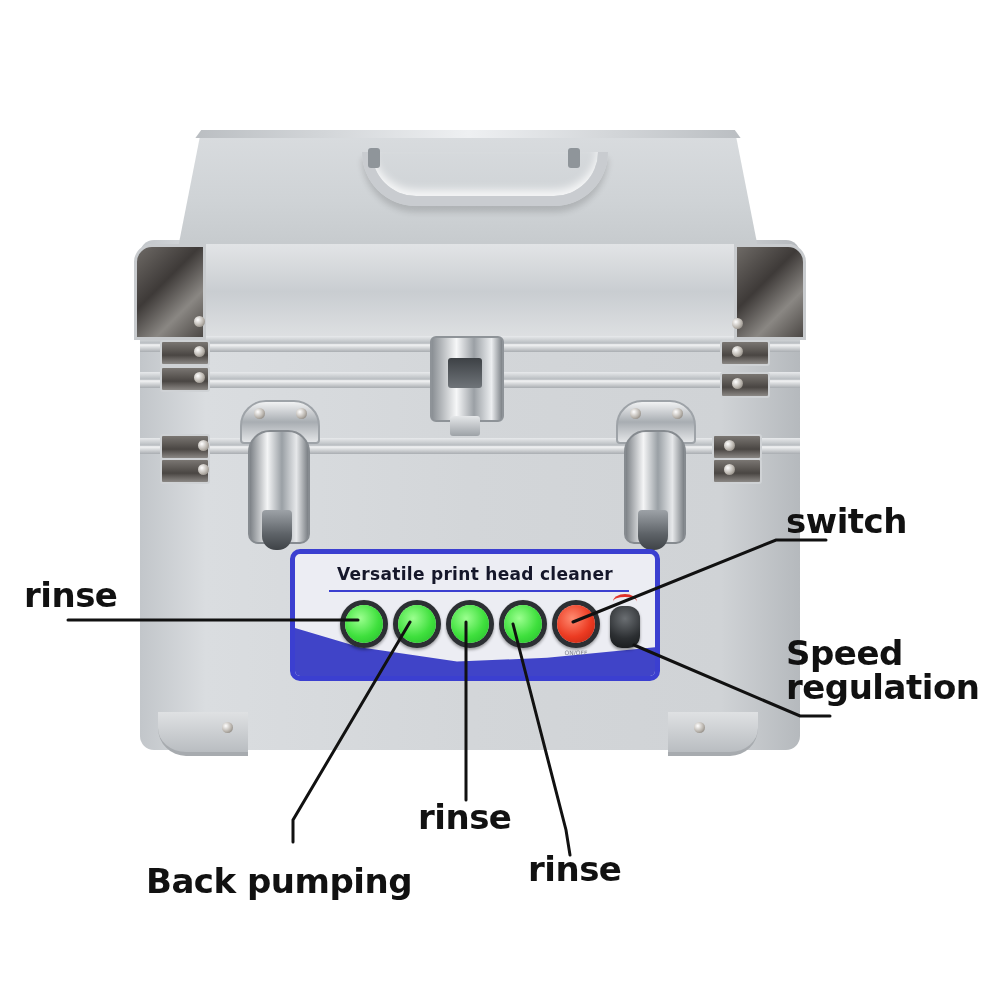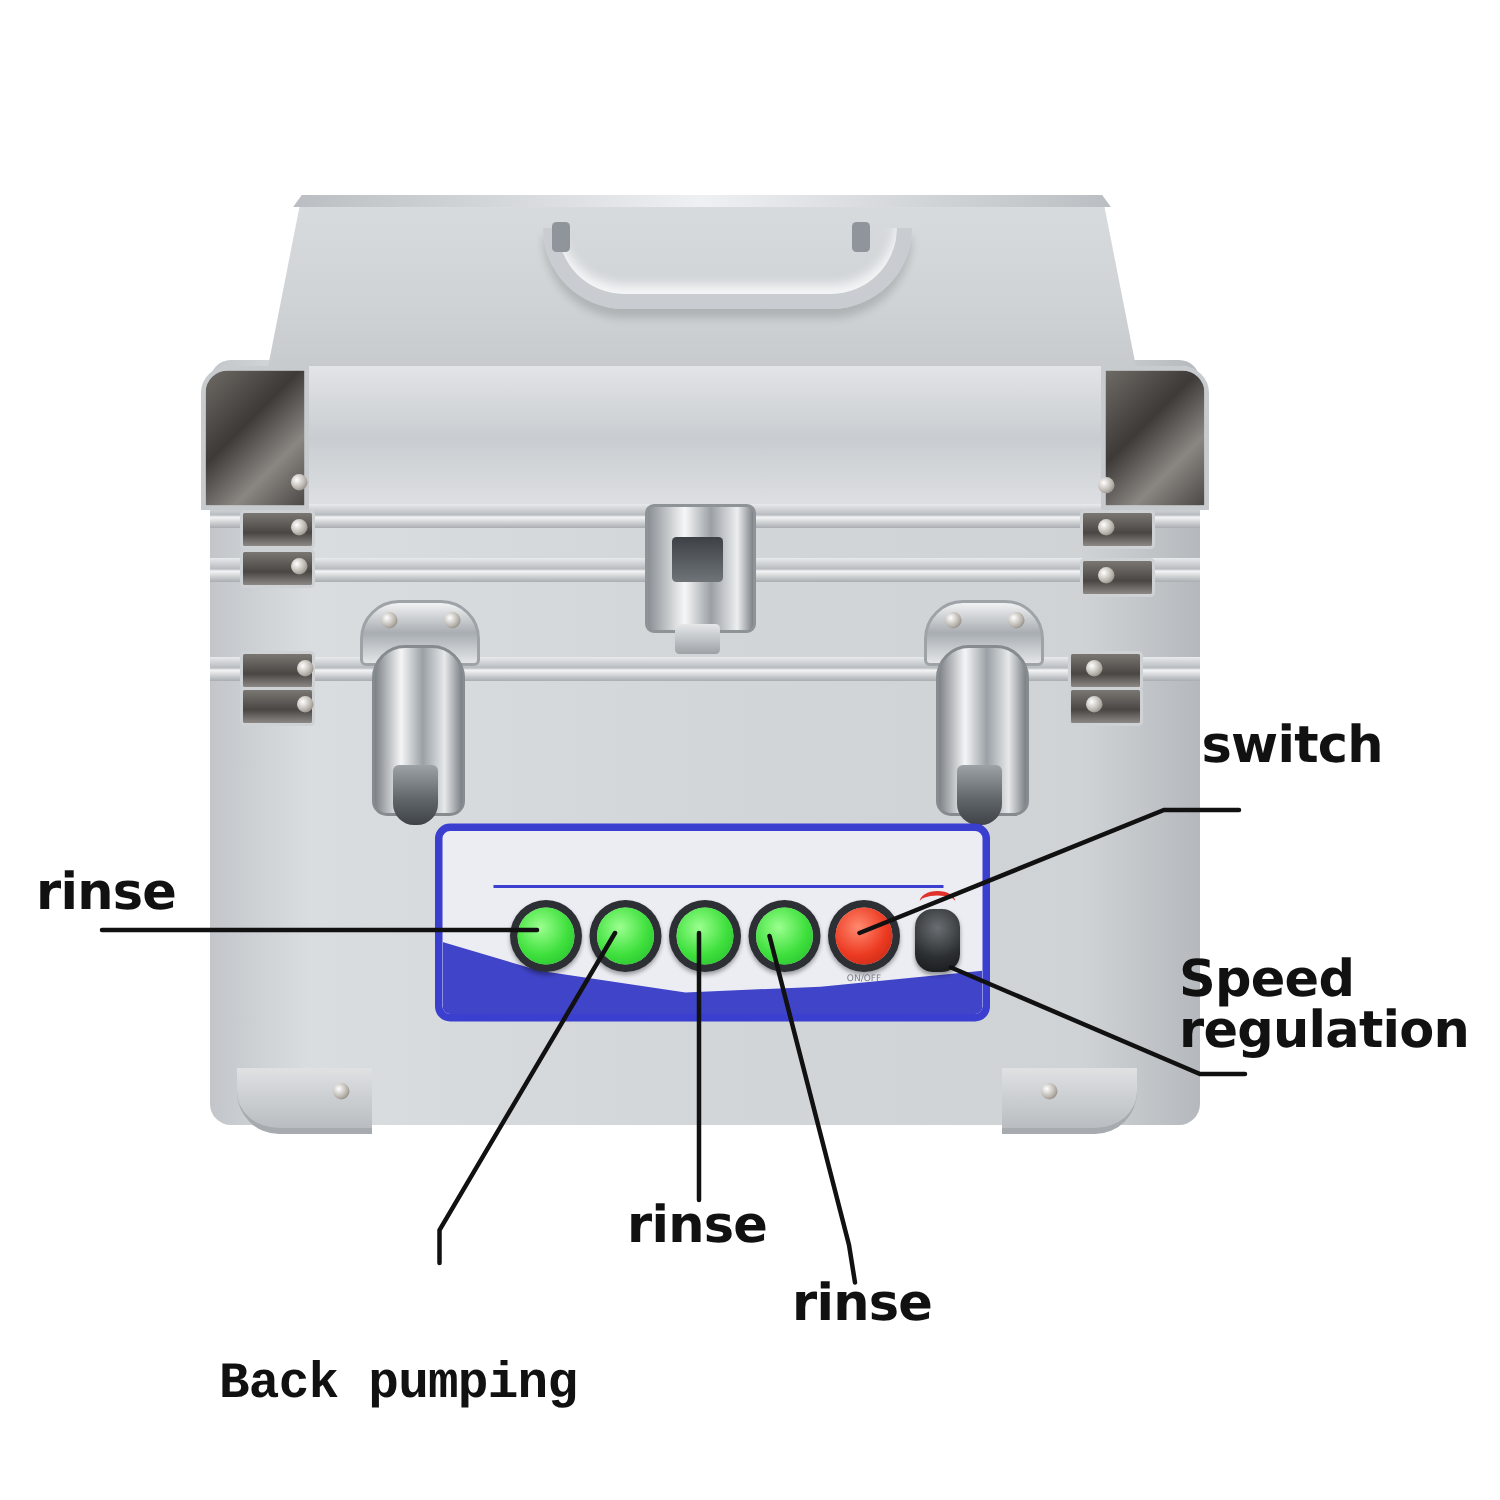--- a/index.html
+++ b/index.html
@@ -199,20 +199,21 @@
 <div class="abs rivet" style="left:296px;top:408px;"></div>
 
 <div class="abs latch-plate" style="left:616px;top:400px;"></div>
 <div class="abs latch-body" style="left:624px;top:430px;"></div>
 <div class="abs latch-tongue" style="left:638px;top:510px;"></div>
 <div class="abs rivet" style="left:630px;top:408px;"></div>
 <div class="abs rivet" style="left:672px;top:408px;"></div>
 
 <div class="abs panel">
   <div class="abs panel-wave"></div>
+  <div class="abs panel-title">Versatile print head cleaner</div>
   <div class="abs panel-underline"></div>
 
   <div class="abs btn btn-green" style="left:50px;top:51px;"></div>
   <div class="abs btn btn-green" style="left:103px;top:51px;"></div>
   <div class="abs btn btn-green" style="left:156px;top:51px;"></div>
   <div class="abs btn btn-green" style="left:209px;top:51px;"></div>
   <div class="abs btn btn-red" style="left:262px;top:51px;"></div>
   <div class="abs btn-sublabel" style="left:261px;top:95px;">ON/OFF</div>
   <div class="abs knob-arc" style="left:318px;top:40px;"></div>
   <div class="abs knob" style="left:315px;top:52px;"></div>
@@ -229,18 +230,18 @@
 
     <polyline points="293,842 293,820 410,622"></polyline>
 
     <polyline points="466,800 466,622"></polyline>
 
     <polyline points="570,855 566,830 513,624"></polyline>
   </g>
 </svg>
 
 <div class="abs callout" style="left:24px;top:578px;">rinse</div>
-<div class="abs callout" style="left:786px;top:480px;margin-left:15px;">switch</div>
+<div class="abs callout" style="left:786px;top:504px;">switch</div>
 <div class="abs callout" style="left:786px;top:636px;">Speed</div>
 <div class="abs callout" style="left:786px;top:670px;">regulation</div>
 <div class="abs callout" style="left:418px;top:800px;">rinse</div>
 <div class="abs callout" style="left:528px;top:852px;">rinse</div>
-<div class="abs callout" style="left:146px;top:906px;font-family:Liberation Mono, monospace;">Back pumping</div>
+<div class="abs callout" style="left:146px;top:864px;">Back pumping</div>
 
 </body></html>

